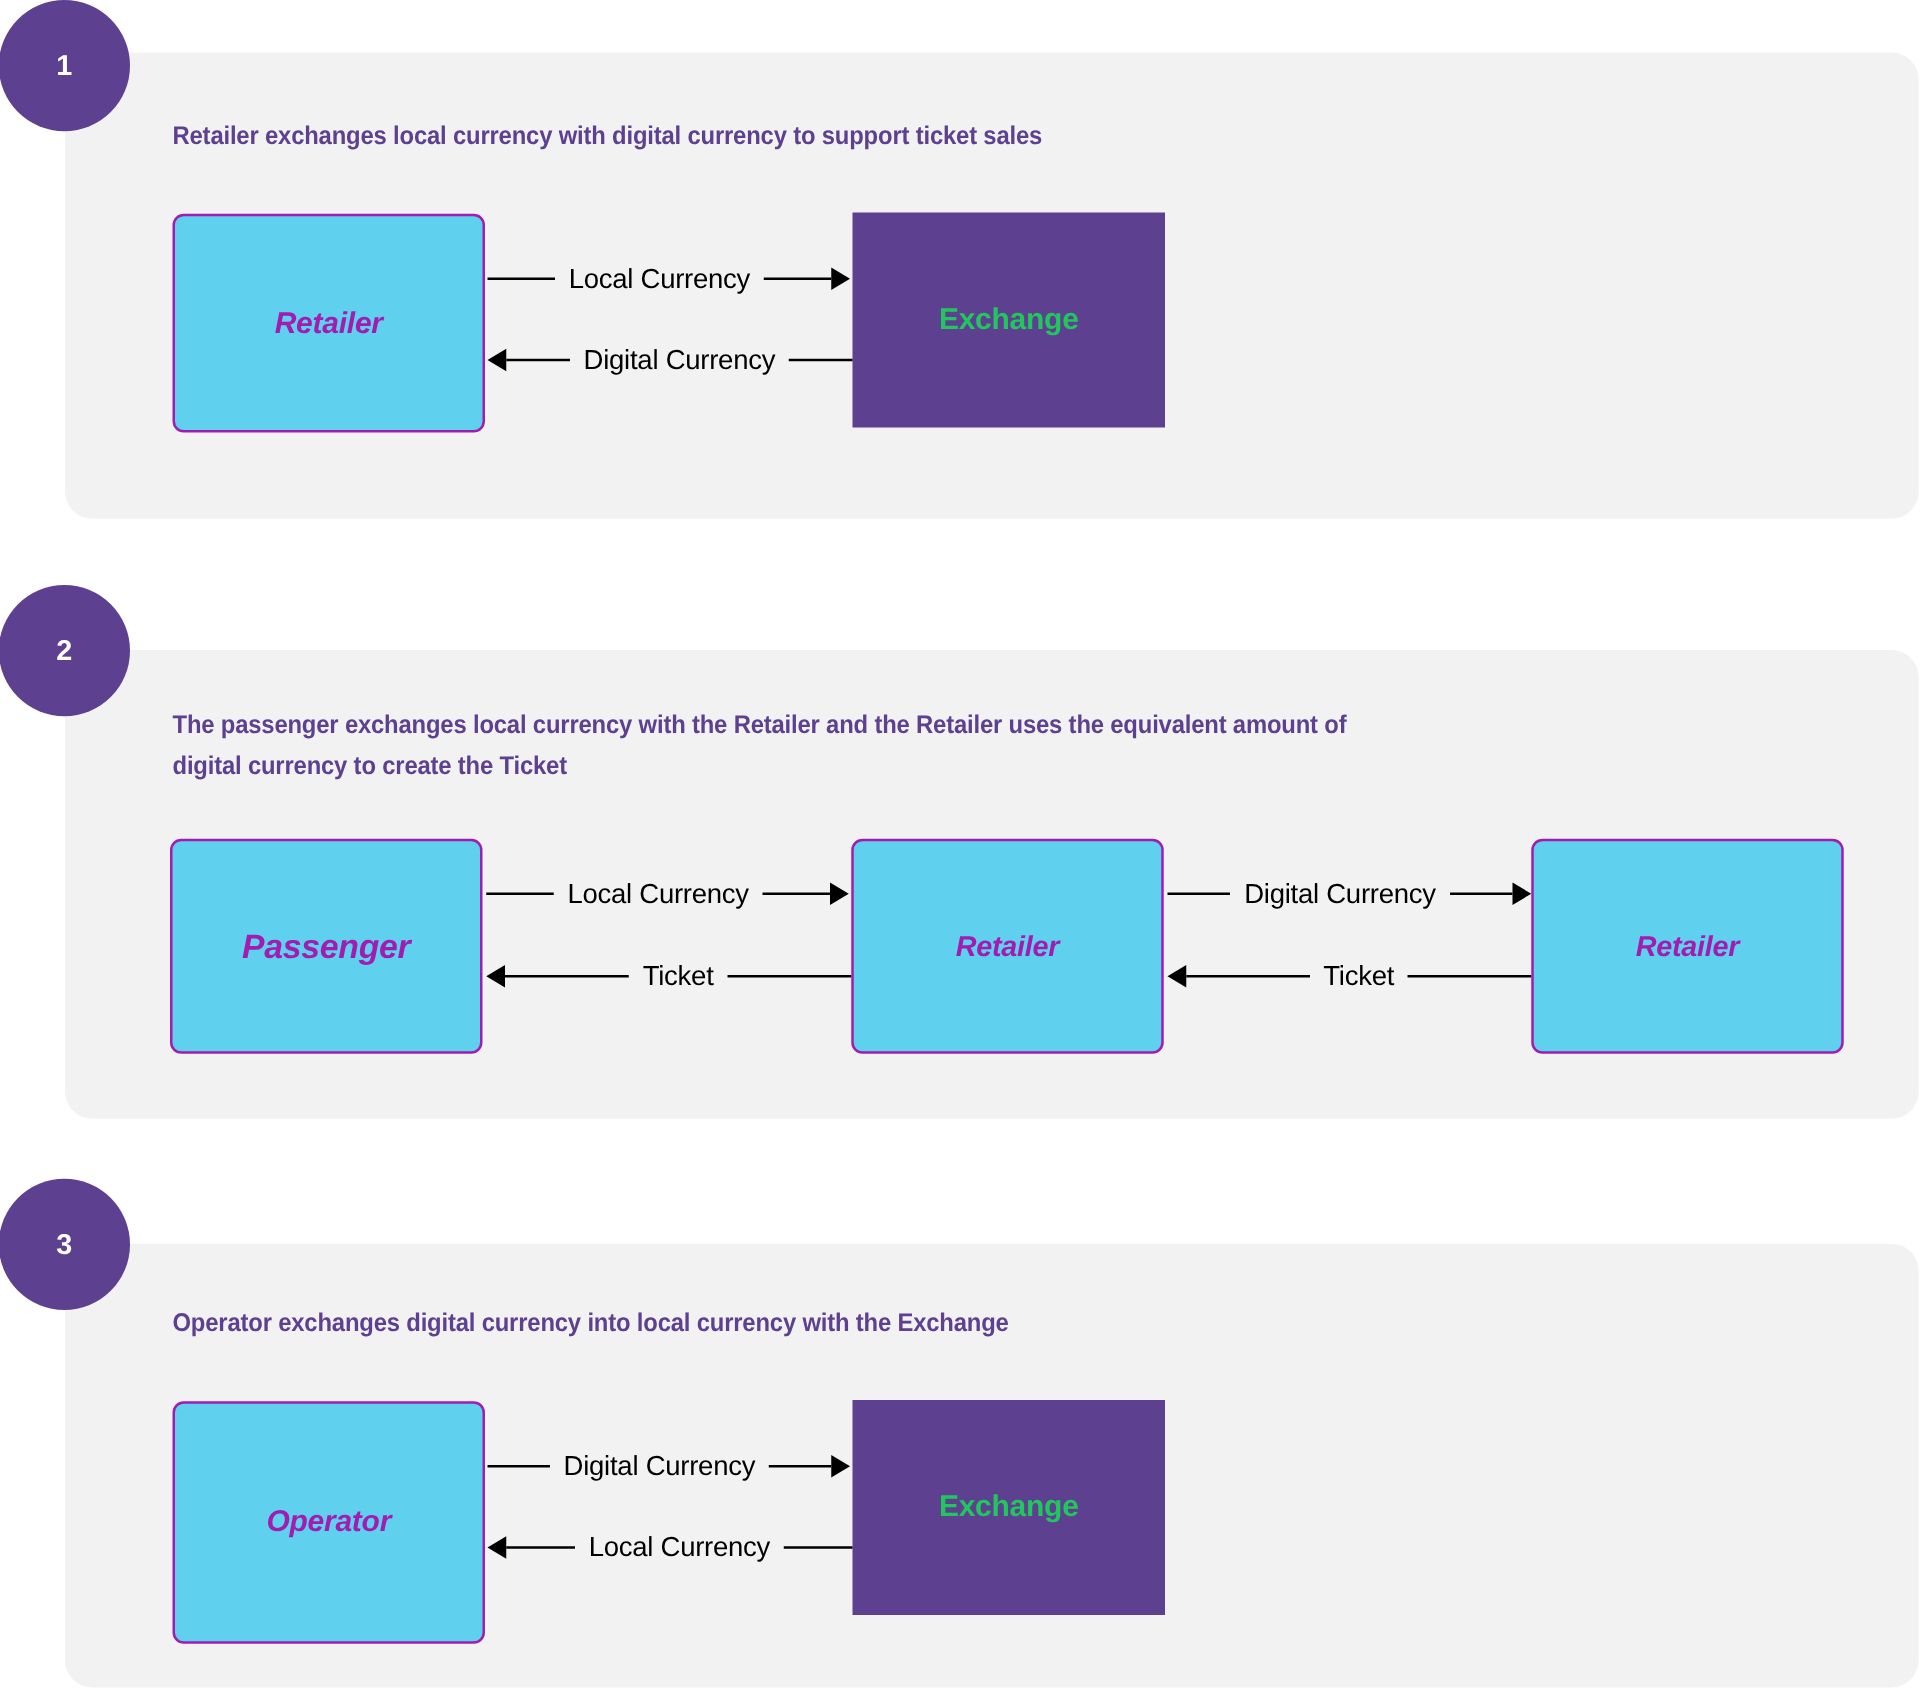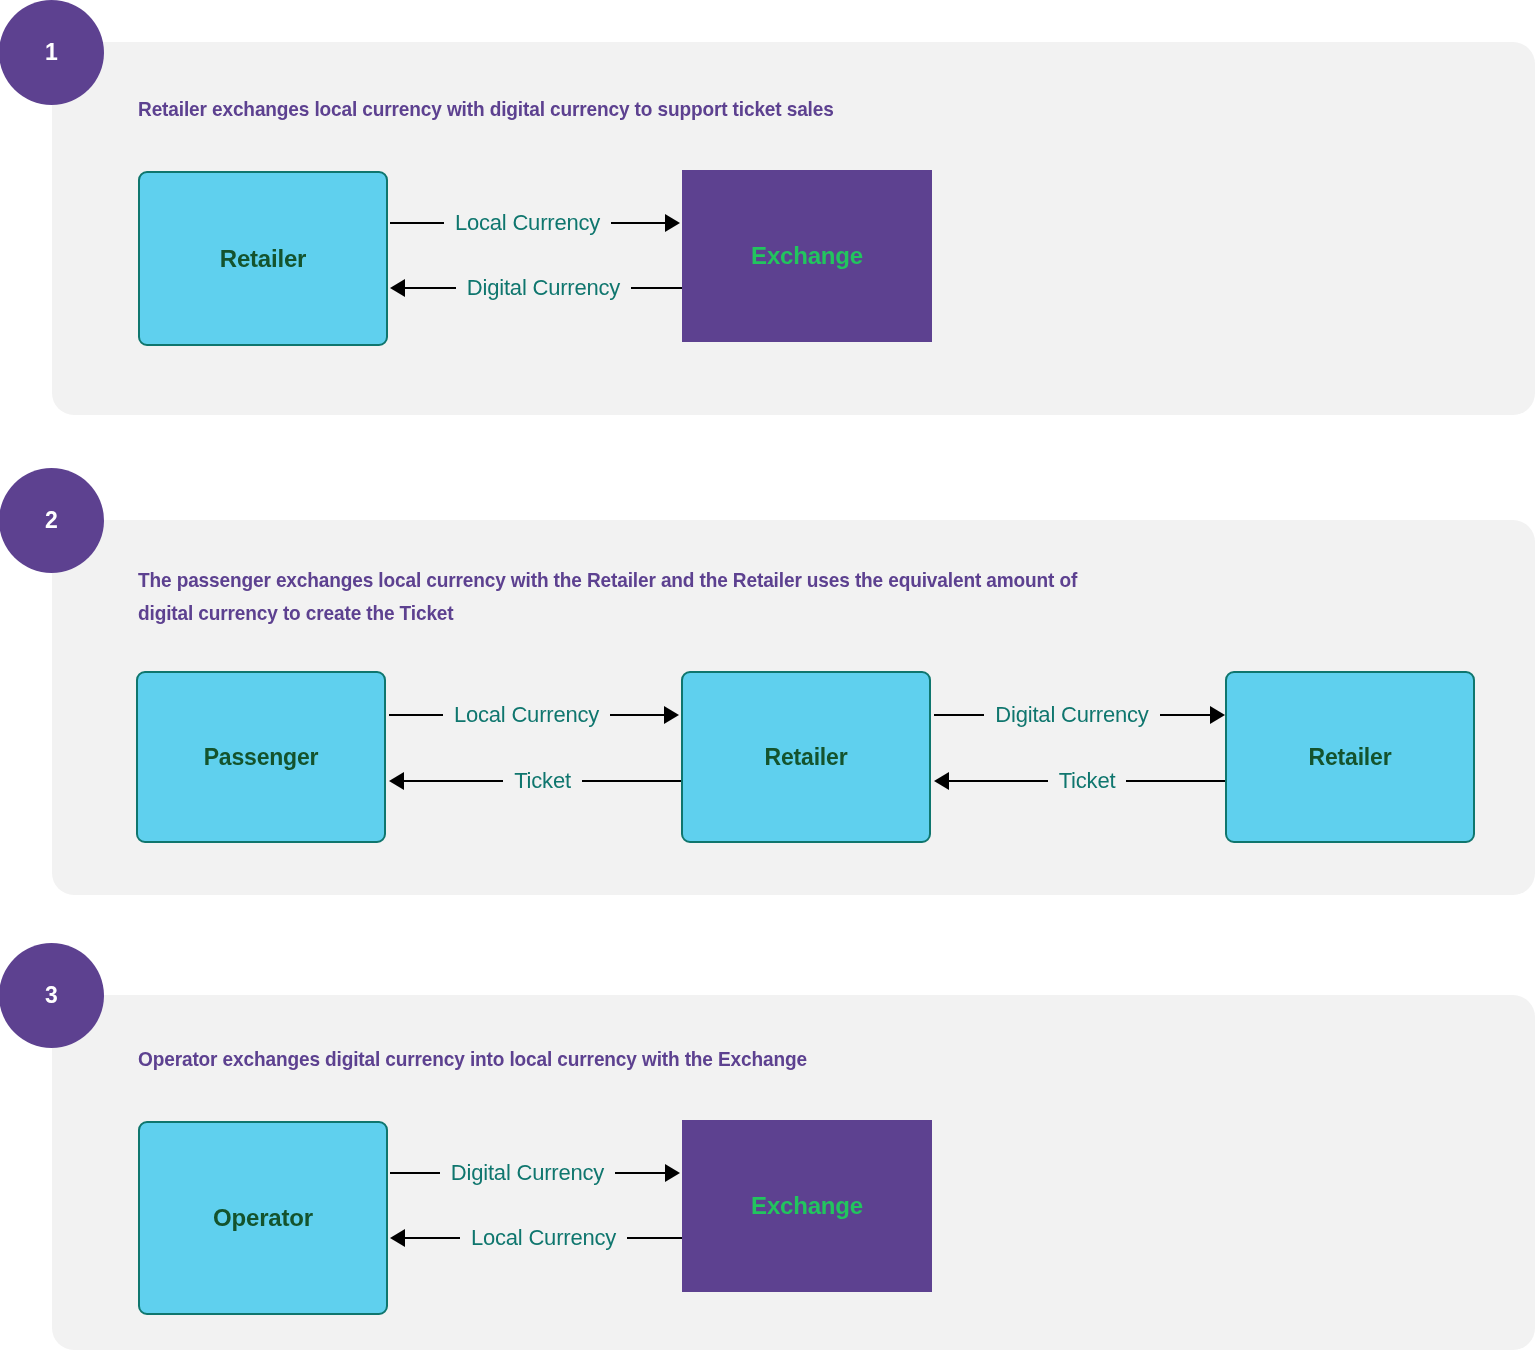--- a/index.html
+++ b/index.html
@@ -71,23 +71,24 @@
     display: flex;
     align-items: center;
     justify-content: center;
     font-family: "Liberation Sans", sans-serif;
     font-weight: bold;
     font-size: 24px;
     letter-spacing: -0.2px;
   }
   .node.cyan {
     background: #5fd0ee;
-    border: 2px solid #0f766e;
+    border: 2px solid #a21caf;
     border-radius: 9px;
-    color: #14532d;
+    color: #a21caf;
+    font-style: italic;
   }
   .node.purple {
     background: #5d4190;
     border: none;
     border-radius: 0;
     color: #22c55e;
   }
 
   
   .flow {
@@ -96,21 +97,21 @@
     align-items: center;
     height: 26px;
   }
   .flow .seg {
     height: 0;
     border-top: 2.4px solid #000000;
     flex: 1 1 auto;
     min-width: 10px;
   }
   .flow .flow-label {
-    color: #0f766e;
+    color: #000000;
     font-family: "Liberation Sans", sans-serif;
     font-weight: normal;
     font-size: 22px;
     white-space: nowrap;
     padding: 0 11px;
     line-height: 26px;
     letter-spacing: -0.2px;
   }
   .flow .head {
     width: 0;
@@ -165,21 +166,21 @@
 
   <div class="panel panel-2"></div>
 
   <div class="badge badge-2">
     <span>2</span>
   </div>
 
   <div class="heading heading-2">The passenger exchanges local currency with the Retailer and the Retailer uses the equivalent amount of
 digital currency to create the Ticket</div>
 
-  <div class="node cyan" style="left:136px; top:671px; width:250px; height:172px; font-size:23px;">
+  <div class="node cyan" style="left:136px; top:671px; width:250px; height:172px; font-size:27px;">
     <span>Passenger</span>
   </div>
 
   <div class="node cyan" style="left:681px; top:671px; width:250px; height:172px; font-size:23px;">
     <span>Retailer</span>
   </div>
 
   <div class="node cyan" style="left:1225px; top:671px; width:250px; height:172px; font-size:23px;">
     <span>Retailer</span>
   </div>

